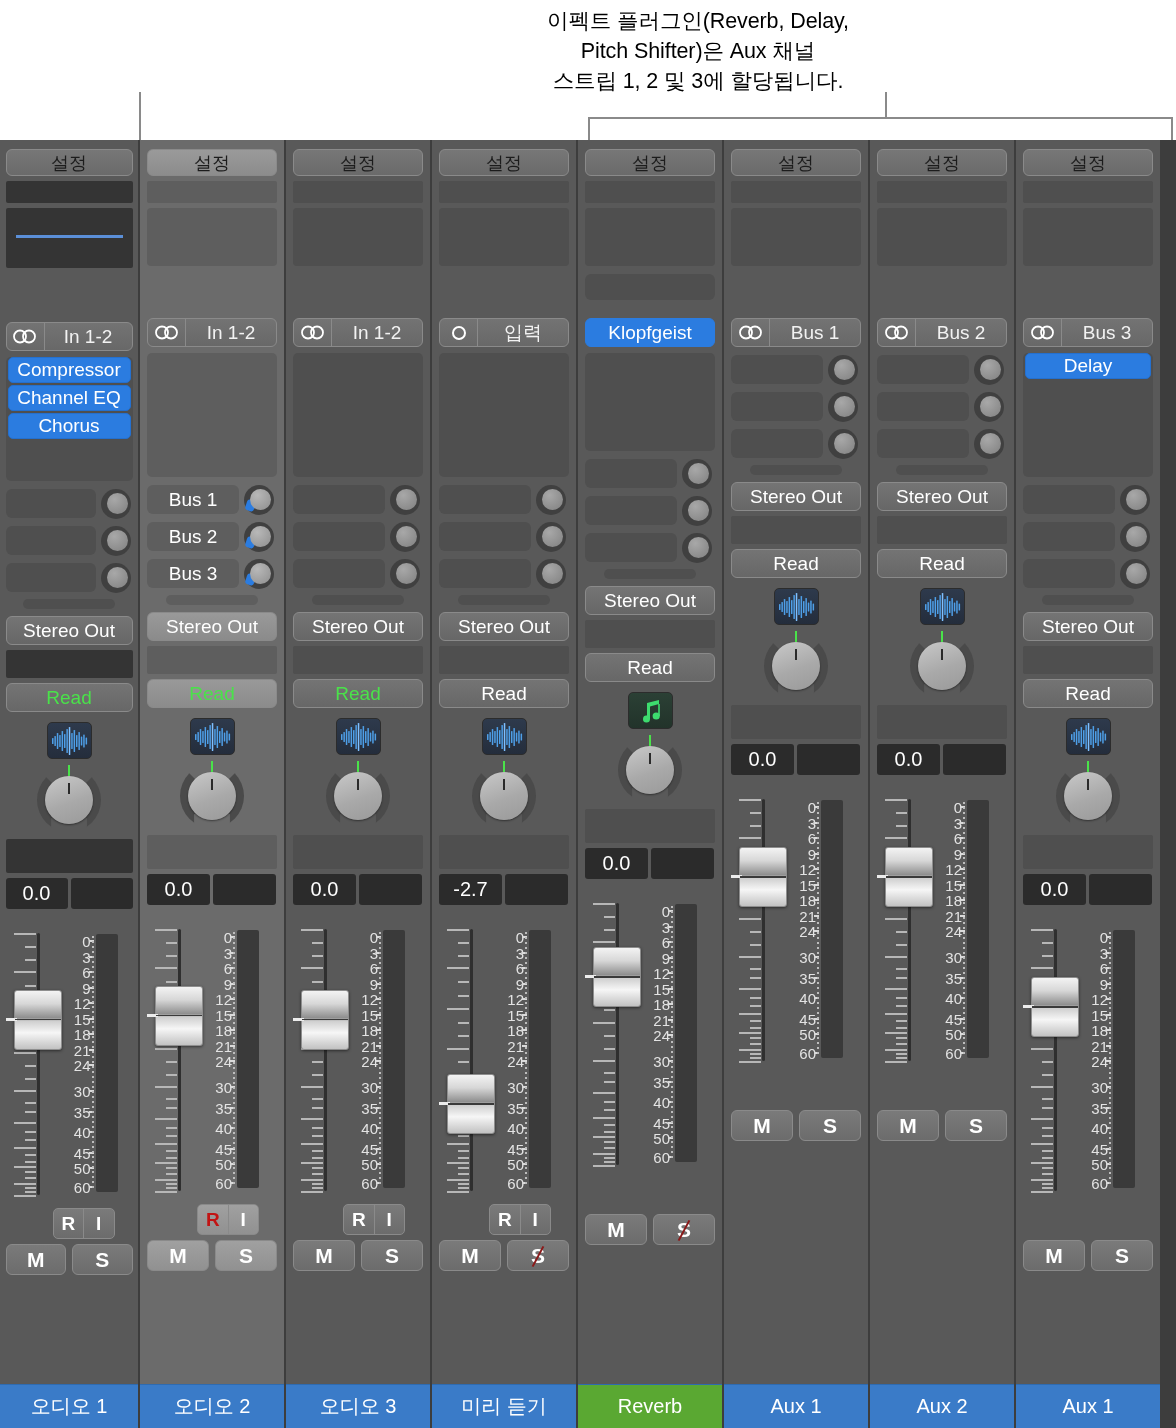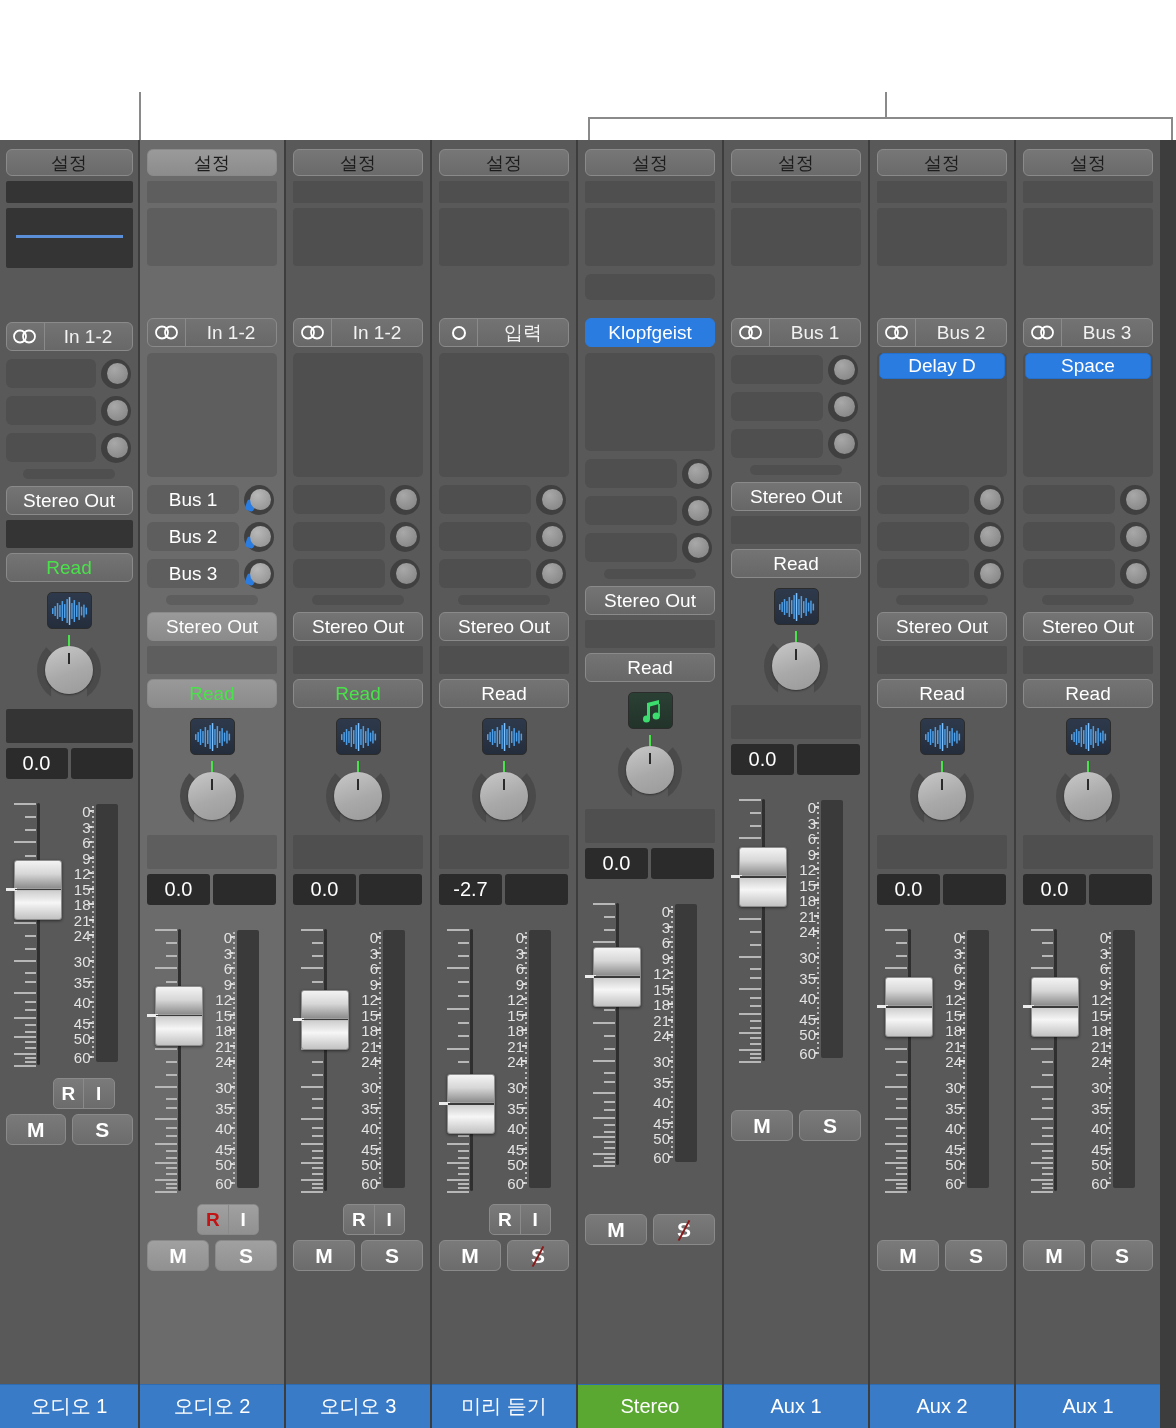--- a/index.html
+++ b/index.html
@@ -356,20 +356,23 @@
     border-top: 1px solid #2f6bb0;
     display: flex; align-items: center; justify-content: center;
     color: #ffffff; font-size: 20px;
   }
   .nameplate.green { background: #5aa832; }
 </style>
 </head>
 <body>
 
 <div id="callouts">
+  <div class="callout-text" id="callout-right">이펙트 플러그인(Reverb, Delay,
+Pitch Shifter)은 Aux 채널
+스트립 1, 2 및 3에 할당됩니다.</div>
 
   <div class="leader" id="leader-left-v"></div>
   <div class="leader" id="bracket-right-v"></div>
   <div class="leader" id="bracket-right-h"></div>
   <div class="leader" id="bracket-right-l"></div>
   <div class="leader" id="bracket-right-r"></div>
 </div>
 
 <div id="mixer">
     <div class="strip">
@@ -380,20 +383,25 @@
       </div>
       <div style="height:46px"></div>
       <div class="io-row">
         <div class="io-format">
           <svg class="stereo-icon" viewBox="0 0 26 15">
             <circle cx="8" cy="7.5" r="6" fill="none" stroke="#fff" stroke-width="1.8"></circle>
             <circle cx="17" cy="7.5" r="6" fill="none" stroke="#fff" stroke-width="1.8"></circle>
           </svg>
         </div>
         <div class="io-label">In 1-2</div>
+      </div>
+      <div class="inserts h-full">
+        <div class="insert">Compressor</div>
+        <div class="insert">Channel EQ</div>
+        <div class="insert">Chorus</div>
       </div>
       <div class="sends">
         <div class="send-row">
           <div class="send-slot"></div>
           <div class="send-knob dim">
             <div class="cap"></div>
           </div>
         </div>
         <div class="send-row">
           <div class="send-slot"></div>
@@ -1342,21 +1350,21 @@
           <i style="top:255px;width:2px;background:#bdbdbd"></i>
           <i style="top:260px;width:2px;background:#bdbdbd"></i>
         </div>
         <div class="meter-bar"></div>
       </div>
       <div class="ri-row empty"></div>
       <div class="ms-row">
         <div class="ms-btn">M</div>
         <div class="ms-btn crossed">S</div>
       </div>
-      <div class="nameplate green">Stereo</div>
+      <div class="nameplate green">Reverb</div>
     </div>
     <div class="strip">
       <div class="slot settings-btn">설정</div>
       <div class="pane h1"></div>
       <div class="pane h2"></div>
       <div style="height:44px"></div>
       <div class="io-row">
         <div class="io-format">
           <svg class="stereo-icon" viewBox="0 0 26 15">
             <circle cx="8" cy="7.5" r="6" fill="none" stroke="#fff" stroke-width="1.8"></circle>
@@ -1552,23 +1560,20 @@
       <div style="height:44px"></div>
       <div class="io-row">
         <div class="io-format">
           <svg class="stereo-icon" viewBox="0 0 26 15">
             <circle cx="8" cy="7.5" r="6" fill="none" stroke="#fff" stroke-width="1.8"></circle>
             <circle cx="17" cy="7.5" r="6" fill="none" stroke="#fff" stroke-width="1.8"></circle>
           </svg>
         </div>
         <div class="io-label">Bus 2</div>
       </div>
-      <div class="inserts h-full">
-        <div class="insert">Delay D</div>
-      </div>
       <div class="sends">
         <div class="send-row">
           <div class="send-slot"></div>
           <div class="send-knob dim">
             <div class="cap"></div>
           </div>
         </div>
         <div class="send-row">
           <div class="send-slot"></div>
           <div class="send-knob dim">
@@ -1750,21 +1755,21 @@
       <div class="io-row">
         <div class="io-format">
           <svg class="stereo-icon" viewBox="0 0 26 15">
             <circle cx="8" cy="7.5" r="6" fill="none" stroke="#fff" stroke-width="1.8"></circle>
             <circle cx="17" cy="7.5" r="6" fill="none" stroke="#fff" stroke-width="1.8"></circle>
           </svg>
         </div>
         <div class="io-label">Bus 3</div>
       </div>
       <div class="inserts h-full">
-        <div class="insert">Space</div>
+        <div class="insert">Delay</div>
       </div>
       <div class="sends">
         <div class="send-row">
           <div class="send-slot"></div>
           <div class="send-knob dim">
             <div class="cap"></div>
           </div>
         </div>
         <div class="send-row">
           <div class="send-slot"></div>

